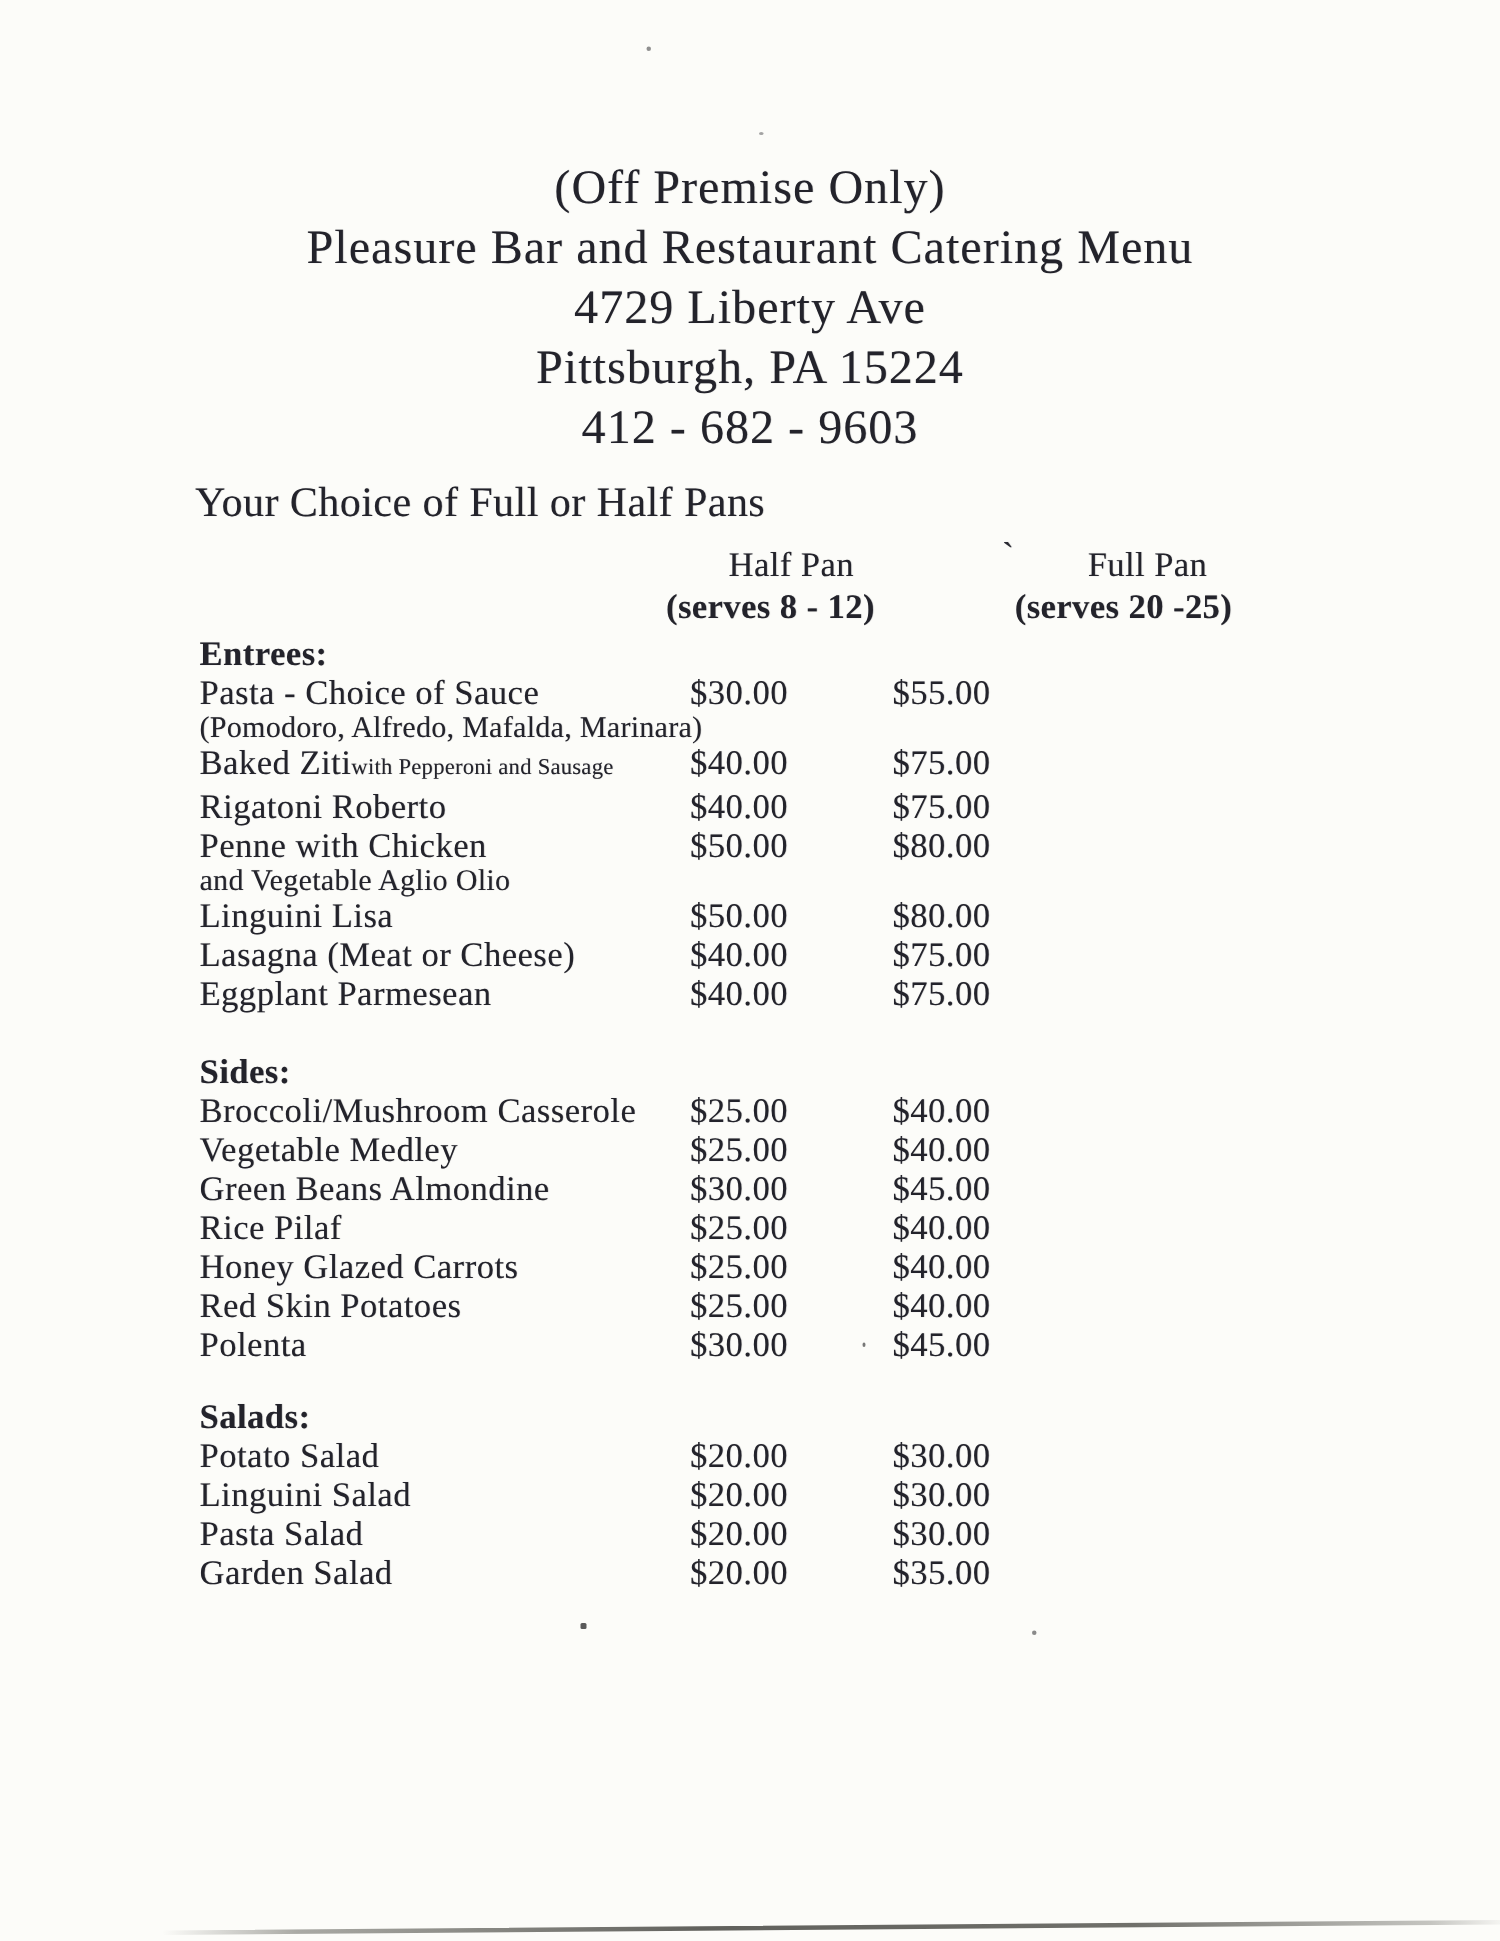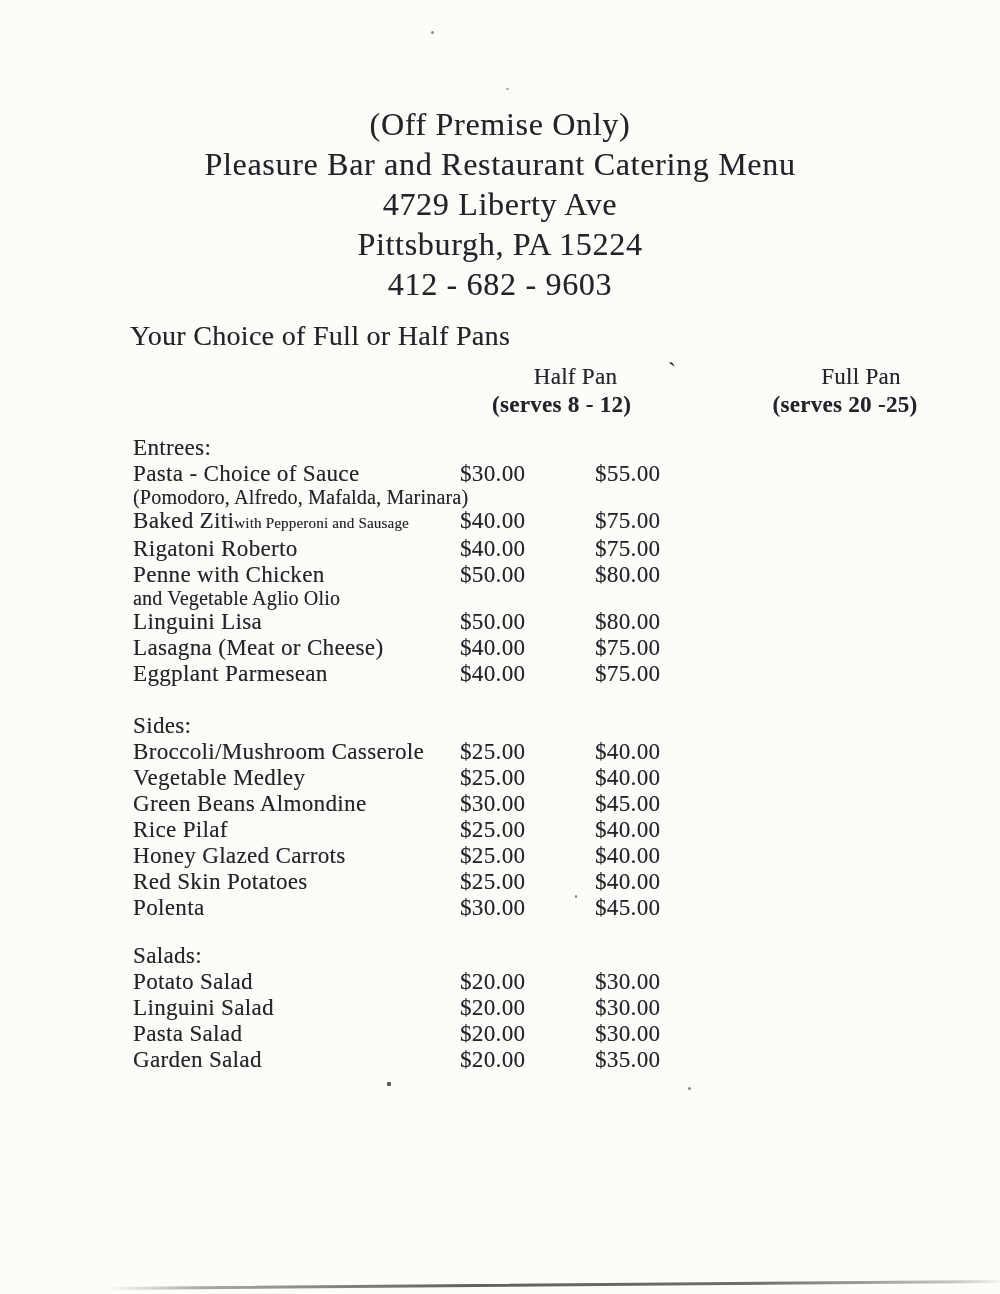--- a/index.html
+++ b/index.html
@@ -32,38 +32,37 @@
     white-space:nowrap;
   }
   
   .grid {
     display:grid;
     grid-template-columns:327px 135px 340px;
     align-items:baseline;
   }
   
   .colheads {
-    margin:14px 0 16px 133px;
+    margin:14px 0 4px 133px;
     font-size:23px;
     line-height:28px;
     letter-spacing:0.3px;
-    gap:48px;
   }
   .colhead { text-align:center; white-space:nowrap; }
   .colhead .sub { transform:translateX(-16px);font-weight:bold; }
   
   .menu {
     margin-left:133px;
     font-size:23px;
     letter-spacing:0.35px;
   }
   .section-entrees { margin-top:3px; }
   .section-sides   { margin-top:26px; }
   .section-salads  { margin-top:22px; }
-  .sec-heading { line-height:26px; white-space:nowrap; }
+  .sec-heading { line-height:26px; white-space:nowrap;font-weight:bold; }
   .row { line-height:26px; }
   .cname  { white-space:nowrap; }
   .cprice { text-align:left; white-space:nowrap; }
   .suffix { font-size:15px; letter-spacing:0.2px; margin-left:0; }
   .subrow {
     font-size:20px;
     line-height:21px;
     letter-spacing:0.2px;
     white-space:nowrap;
   }

